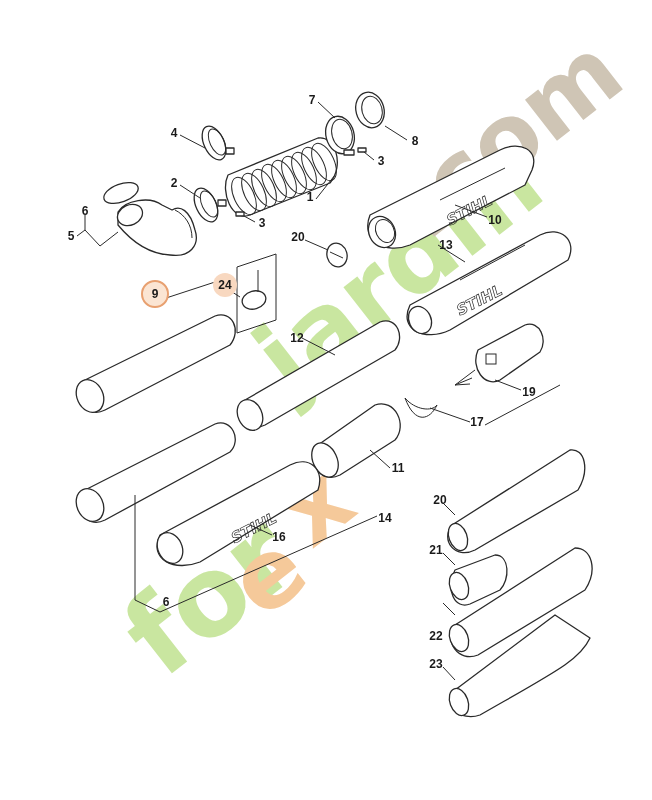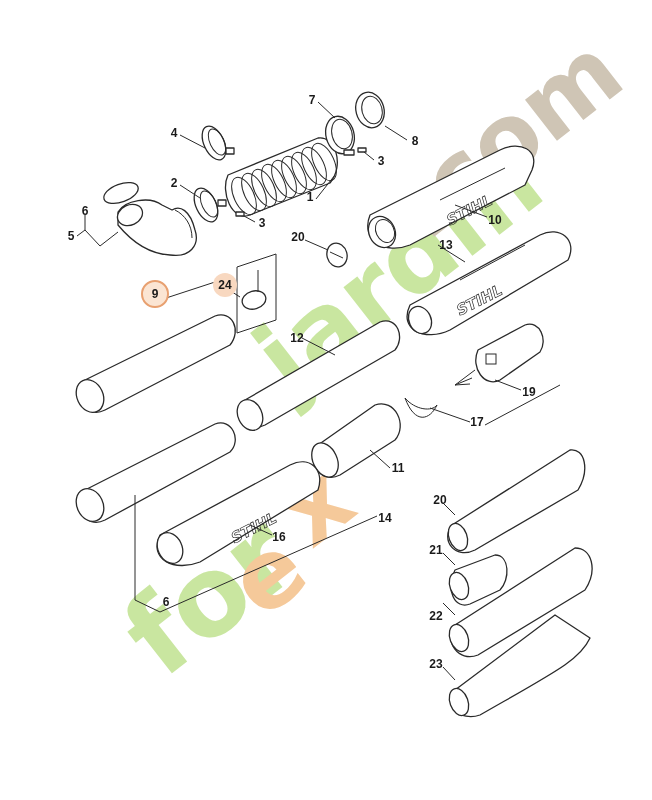--- a/index.html
+++ b/index.html
@@ -200,16 +200,16 @@
   <div class="lbl" style="left:297px; top:338px;">12</div>
   <div class="lbl" style="left:446px; top:245px;">13</div>
   <div class="lbl" style="left:385px; top:518px;">14</div>
   <div class="lbl" style="left:166px; top:602px;">6</div>
   <div class="lbl" style="left:279px; top:537px;text-align:right;">16</div>
   <div class="lbl" style="left:477px; top:422px;">17</div>
   <div class="lbl" style="left:298px; top:237px;">20</div>
   <div class="lbl" style="left:529px; top:392px;">19</div>
   <div class="lbl" style="left:440px; top:500px;">20</div>
   <div class="lbl" style="left:436px; top:550px;">21</div>
-  <div class="lbl" style="left:436px; top:616px;">22</div>
+  <div class="lbl" style="left:436px; top:636px;">22</div>
   <div class="lbl" style="left:436px; top:664px;">23</div>
   <div class="lbl hl" style="left:225px; top:285px; background:#f8d8c0;">24</div>
 </div>
 
 </body></html>

